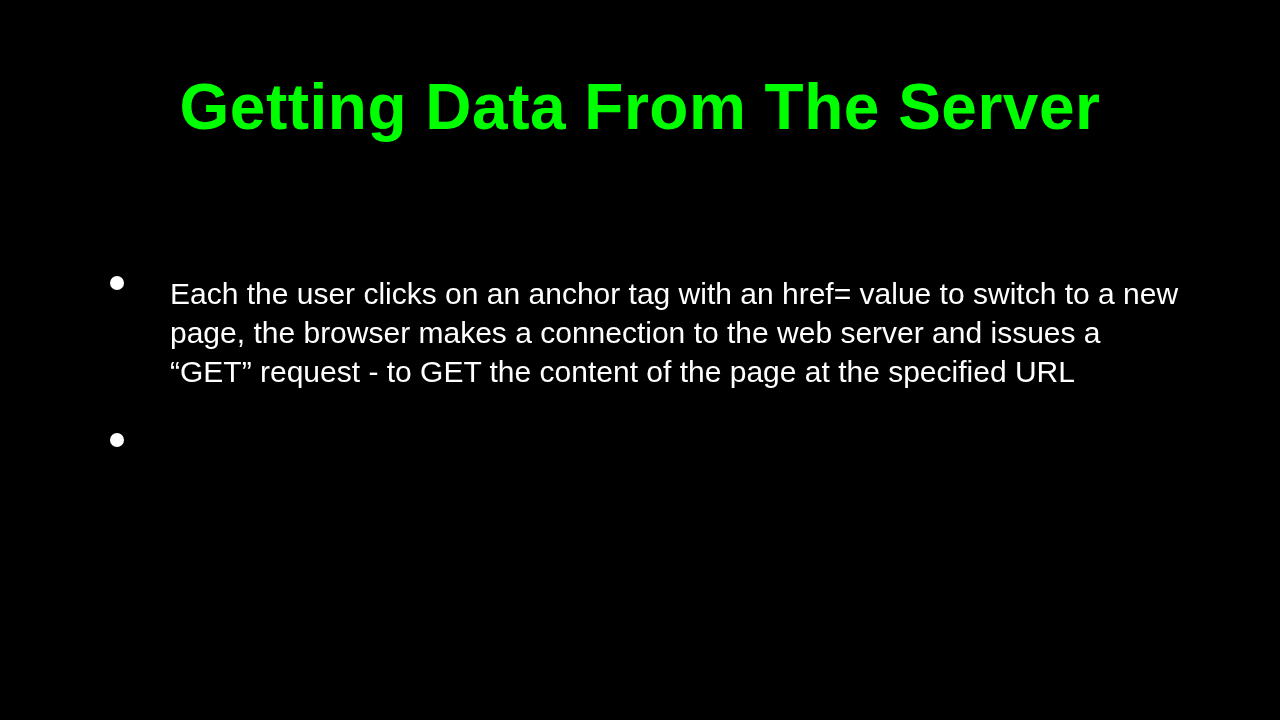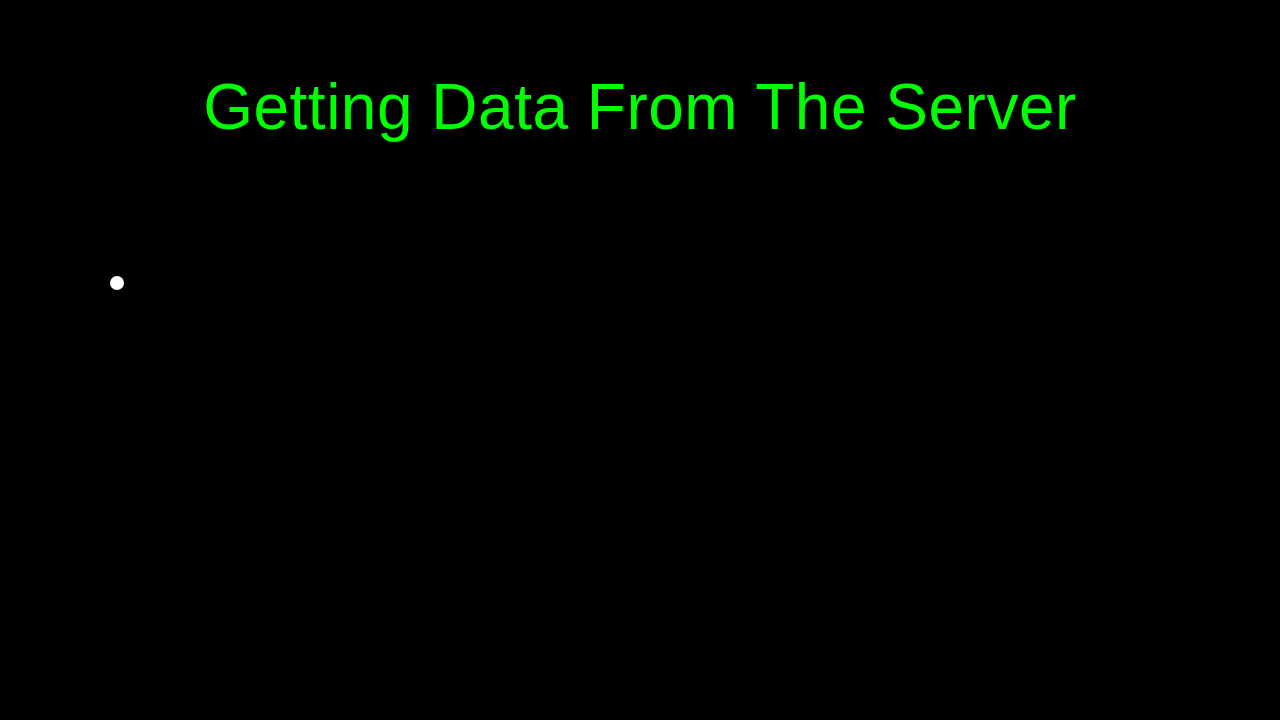--- a/index.html
+++ b/index.html
@@ -15,21 +15,21 @@
       overflow: hidden;
     }
     .slide {
       width: 100%;
       height: 100%;
       padding: 70px 90px 0 90px;
     }
     .title {
       color: #00ff00;
       font-size: 64px;
-      font-weight: normal;
+      font-weight: bold;
       text-align: center;
       margin-bottom: 130px;
       letter-spacing: 0.5px;
     }
     .bullet-list {
       list-style: none;
       padding-left: 20px;
     }
     .bullet-item {
       position: relative;
@@ -50,15 +50,19 @@
     }
   </style>
 </head>
 <body>
 
 <div class="slide">
   <h1 class="title">Getting Data From The Server</h1>
   <ul class="bullet-list">
     <li class="bullet-item">
       <span class="bullet-dot"></span>
+      <span>Each the user clicks on an anchor tag with an href= value to switch to a new page, the browser makes a connection to the web server and issues a “GET” request - to GET the content of the page at the specified URL</span>
+    </li>
+    <li class="bullet-item">
+      <span class="bullet-dot"></span>
     </li>
   </ul>
 </div>
 
 </body></html>

